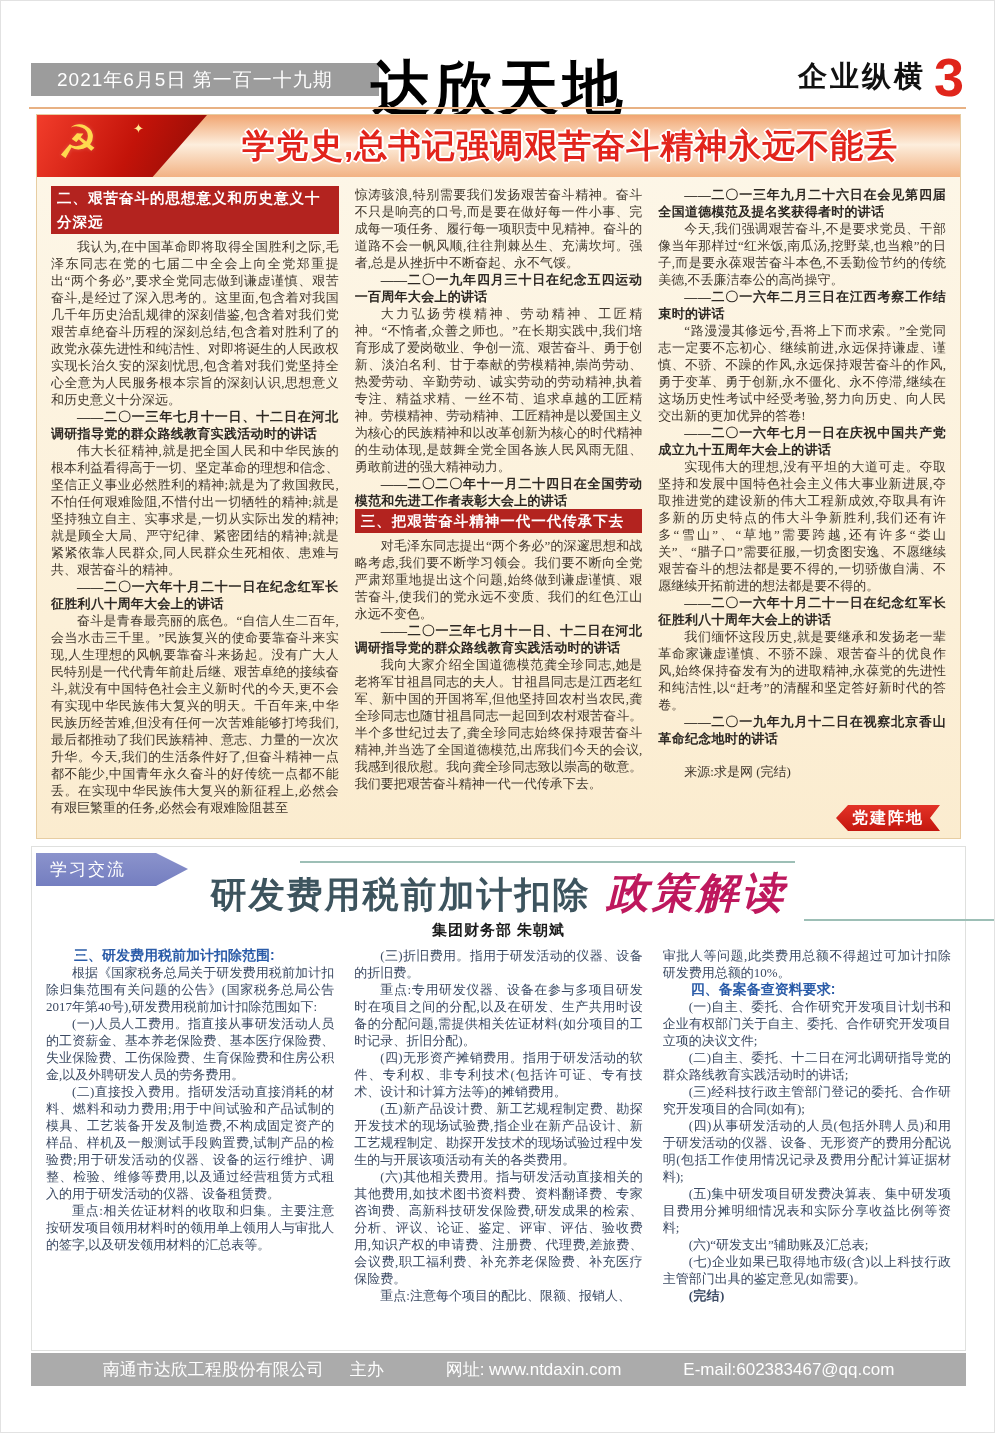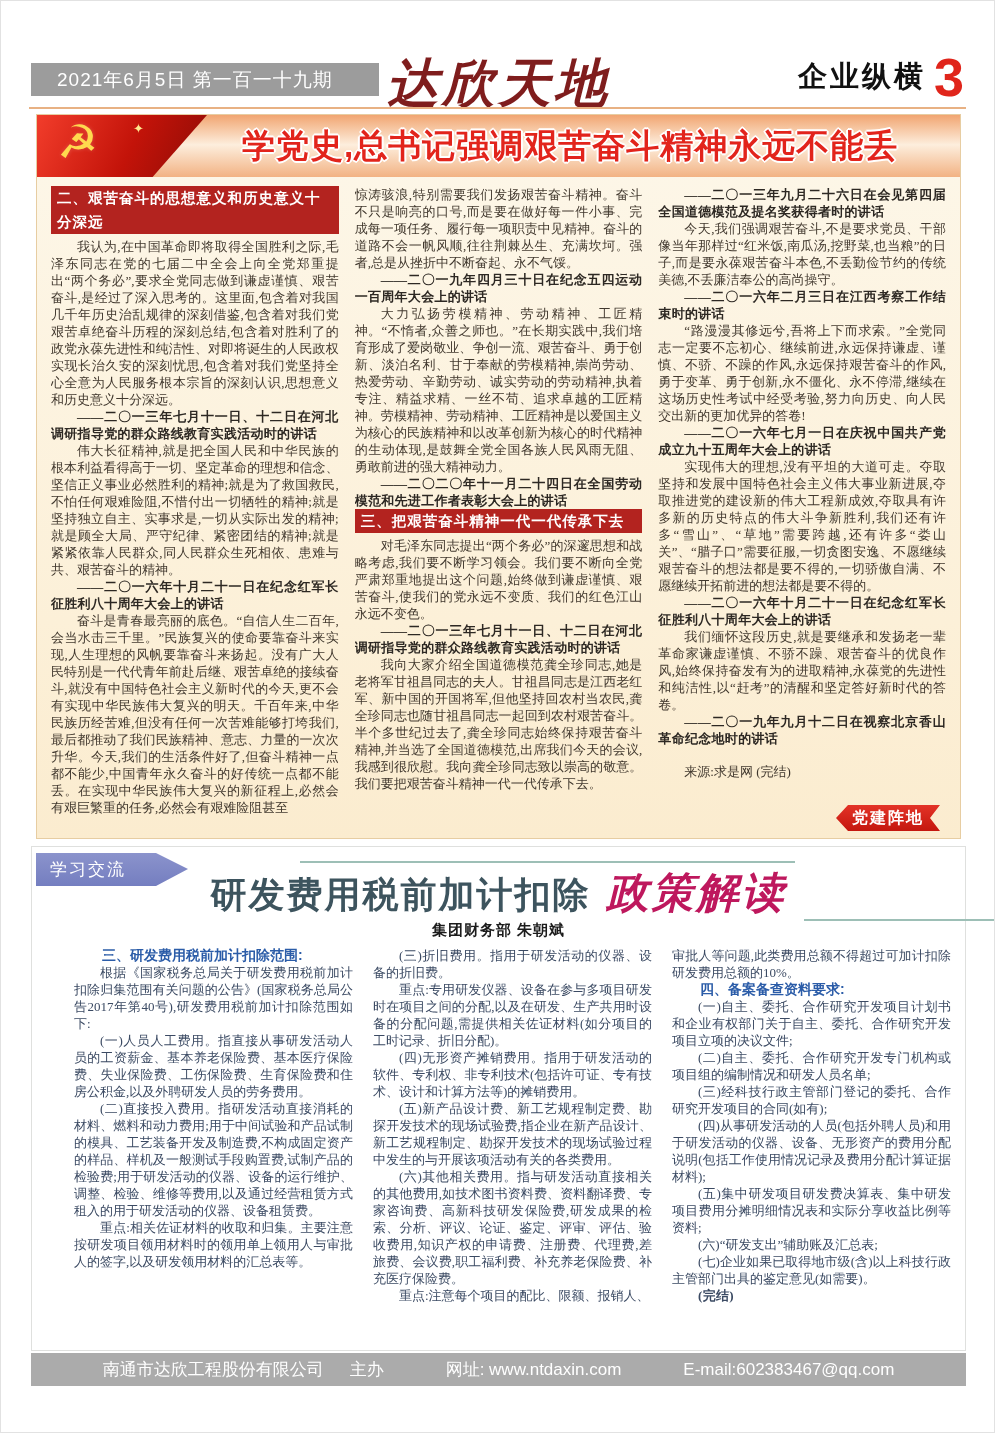--- a/index.html
+++ b/index.html
@@ -11,21 +11,21 @@
   }
   
   .masthead { position:absolute; left:30px; right:28px; top:52px; height:52px; }
   .date-box {
     position:absolute; left:0; top:10px; width:348px; height:33px;
     background:#9c9c9c; color:#fff; font-family:"Liberation Sans",sans-serif;
     font-size:19px; line-height:33px; padding-left:26px; letter-spacing:1px;
   }
   .paper-title {
     position:absolute; left:50%; transform:translateX(-50%); top:-4px;
-    font-size:52px; font-weight:bold; font-style:italic; color:#7f1d1d;
+    font-size:60px; font-weight:bold; color:#000000;
     font-family:"DejaVu Serif", serif; letter-spacing:4px; white-space:nowrap;
   }
   .section-page { position:absolute; right:2px; top:2px; display:flex; align-items:flex-end; }
   .section-name { font-size:29px; font-weight:bold; color:#111; letter-spacing:3px; font-family:"Liberation Serif",serif; padding-bottom:4px; }
   .page-num { font-size:54px; line-height:0.85; font-weight:bold; color:#e0251b; font-family:"Liberation Sans",sans-serif; margin-left:8px; }
   .mast-rule { position:absolute; left:28px; right:28px; top:106px; border-top:2px solid #e8b183; }
 
   
   .main-article {
     position:absolute; left:35px; top:113px; width:925px; height:725px;
@@ -82,21 +82,21 @@
     clip-path:polygon(0 0,120px 0,152px 16px,120px 33px,96px 33px,110px 46px,84px 33px,0 33px);
     color:#fff; font-family:"Liberation Sans",sans-serif; font-size:17px;
     line-height:33px; padding-left:14px; letter-spacing:2px;
   }
   .rule-a { position:absolute; left:268px; top:14px; width:495px; border-top:2px solid #9dbfb6; }
   .rule-b { position:absolute; left:772px; top:72px; width:205px; border-top:2px solid #9dbfb6; }
   .title-block { position:absolute; left:0; right:0; top:18px; text-align:center; white-space:nowrap; }
   .t1 { font-size:36px; font-weight:bold; color:#3d545e; font-family:"Liberation Serif",serif; letter-spacing:2px; }
   .t2 { font-size:42px; font-weight:bold; font-style:italic; color:#be185d; font-family:"DejaVu Serif",serif; margin-left:16px; letter-spacing:3px; }
   .byline { position:absolute; left:0; right:0; top:74px; text-align:center; font-family:"Liberation Sans",sans-serif; font-weight:bold; font-size:15px; color:#1c1c1c; letter-spacing:1px; }
-  .article-body2 { position:absolute; left:14px; right:14px; top:100px; display:flex; gap:20px;margin-left:28px; }
+  .article-body2 { position:absolute; left:14px; right:14px; top:100px; display:flex; gap:20px; }
   .colB {
     width:292px; height:392px; overflow:hidden;
     font-size:13px; line-height:17px; color:#3b4a63; text-align:justify;
   }
   .colB .blk.hb { color:#2b5ca8; font-family:"Liberation Sans",sans-serif; font-weight:bold; font-size:14px; }
   .colB .blk.cite { color:#3b4a63; }
 
   
   .footer {
     position:absolute; left:30px; top:1352px; width:935px; height:33px;
@@ -186,21 +186,21 @@
           <div class="blk p">重点:专用研发仪器、设备在参与多项目研发时在项目之间的分配,以及在研发、生产共用时设备的分配问题,需提供相关佐证材料(如分项目的工时记录、折旧分配)。</div>
           <div class="blk p">(四)无形资产摊销费用。指用于研发活动的软件、专利权、非专利技术(包括许可证、专有技术、设计和计算方法等)的摊销费用。</div>
           <div class="blk p">(五)新产品设计费、新工艺规程制定费、勘探开发技术的现场试验费,指企业在新产品设计、新工艺规程制定、勘探开发技术的现场试验过程中发生的与开展该项活动有关的各类费用。</div>
           <div class="blk p">(六)其他相关费用。指与研发活动直接相关的其他费用,如技术图书资料费、资料翻译费、专家咨询费、高新科技研发保险费,研发成果的检索、分析、评议、论证、鉴定、评审、评估、验收费用,知识产权的申请费、注册费、代理费,差旅费、会议费,职工福利费、补充养老保险费、补充医疗保险费。</div>
           <div class="blk p">重点:注意每个项目的配比、限额、报销人、</div>
         </div>
       <div class="colB">
           <div class="blk pc">审批人等问题,此类费用总额不得超过可加计扣除研发费用总额的10%。</div>
           <div class="blk hb">四、备案备查资料要求:</div>
           <div class="blk p">(一)自主、委托、合作研究开发项目计划书和企业有权部门关于自主、委托、合作研究开发项目立项的决议文件;</div>
-          <div class="blk p">(二)自主、委托、合作研究开发专门机构或项目组的编制情况和研发人员名单;</div>
+          <div class="blk p">(二)自主、委托、十二日在河北调研指导党的群众路线教育实践活动时的讲话;</div>
           <div class="blk p">(三)经科技行政主管部门登记的委托、合作研究开发项目的合同(如有);</div>
           <div class="blk p">(四)从事研发活动的人员(包括外聘人员)和用于研发活动的仪器、设备、无形资产的费用分配说明(包括工作使用情况记录及费用分配计算证据材料);</div>
           <div class="blk p">(五)集中研发项目研发费决算表、集中研发项目费用分摊明细情况表和实际分享收益比例等资料;</div>
           <div class="blk p">(六)“研发支出”辅助账及汇总表;</div>
           <div class="blk p">(七)企业如果已取得地市级(含)以上科技行政主管部门出具的鉴定意见(如需要)。</div>
           <div class="blk cite">(完结)</div>
         </div>
     </div>
   </section>
 

